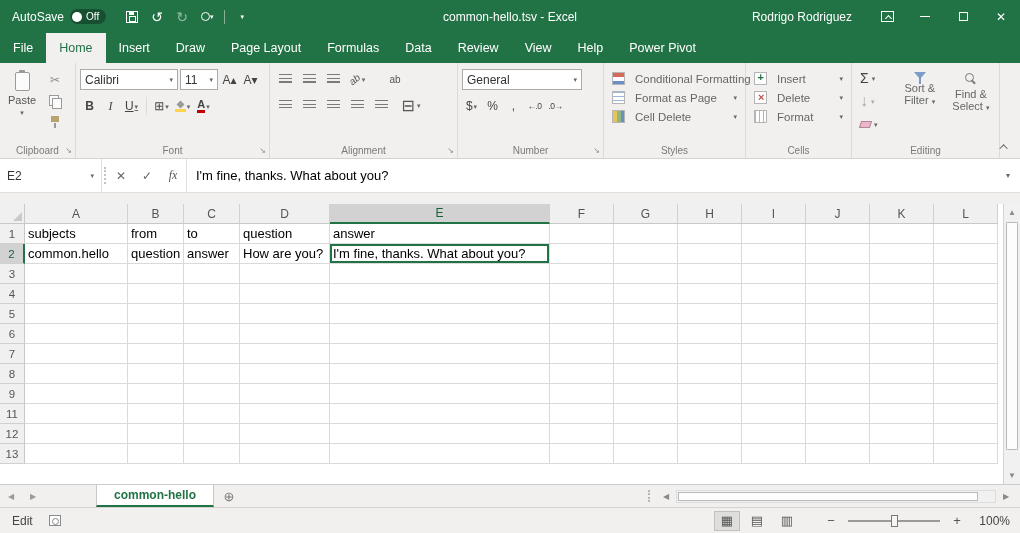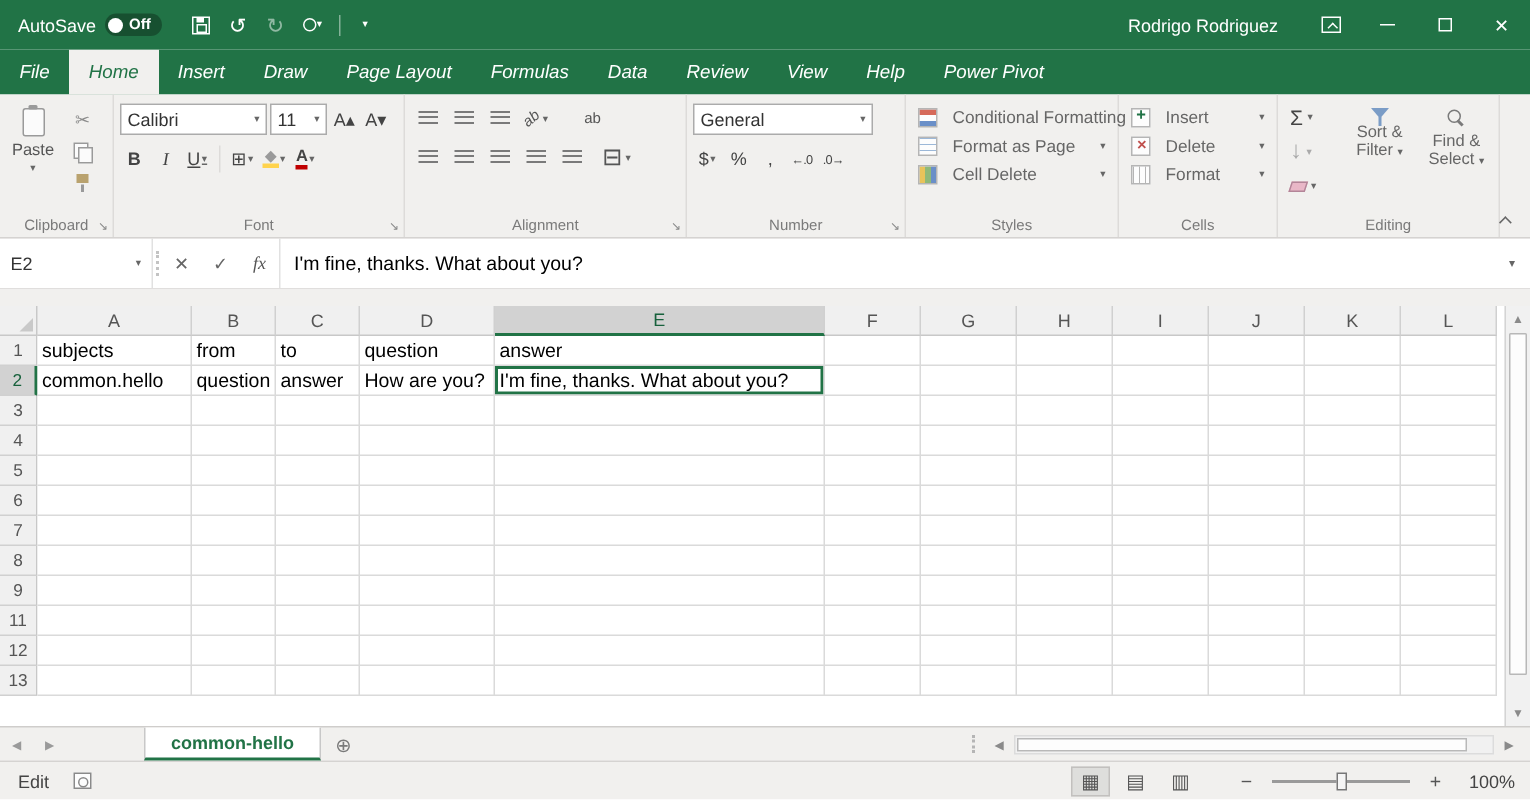--- a/index.html
+++ b/index.html
@@ -8,40 +8,40 @@
     font-family: "Liberation Sans", sans-serif;
     background: #fff;
   }
   .app { position: relative; width: 1020px; height: 533px; background: #fff; }
 
   
   .titlebar { height: 33px; background: #217346; color: #fff; display: flex; align-items: center; font-size: 12px; position: relative; }
   .autosave { display: flex; align-items: center; gap: 6px; margin-left: 12px; }
   .as-pill { display: flex; align-items: center; gap: 4px; background: rgba(0,0,0,.30); border-radius: 8px; padding: 1px 7px 1px 2px; height: 15px; }
   .as-knob { width: 10px; height: 10px; border-radius: 50%; background: #fff; }
-  .as-state { font-size: 10px; font-weight: bold; }
+  .as-state { font-size: 10px; }
   .qat { display: flex; align-items: center; margin-left: 14px; gap: 1px; }
   .qbtn { min-width: 24px; height: 24px; display: flex; align-items: center; justify-content: center; font-size: 14px; color: #fff; }
   .qbtn.dim { opacity: .5; }
   .qat-sep { width: 1px; height: 14px; background: rgba(255,255,255,.45); margin: 0 4px; }
   .save-ic { width: 12px; height: 12px; border: 1.5px solid #fff; position: relative; }
   .save-ic::before { content: ''; position: absolute; top: 0; left: 2px; width: 5px; height: 3px; background: #fff; }
   .save-ic::after { content: ''; position: absolute; bottom: 0; left: 2px; width: 5px; height: 3.5px; border: 1px solid #fff; }
   .touch-ic { width: 9px; height: 9px; border: 1.5px solid #fff; border-radius: 50%; }
   .win-title { position: absolute; left: 300px; right: 300px; text-align: center; font-size: 12px; pointer-events: none; }
   .tb-right { margin-left: auto; display: flex; align-items: center; height: 100%; }
   .user-name { margin-right: 16px; font-size: 12px; }
   .win-btn { width: 38px; height: 33px; display: flex; align-items: center; justify-content: center; color: #fff; font-size: 12px; }
   .rdo-ic { width: 13px; height: 11px; border: 1px solid #fff; position: relative; }
   .rdo-ic::after { content: ''; position: absolute; left: 4px; top: 4px; width: 4px; height: 4px; border-left: 1px solid #fff; border-top: 1px solid #fff; transform: rotate(45deg); }
   .min-ic { width: 10px; height: 1px; background: #fff; }
   .max-ic { width: 9px; height: 9px; border: 1px solid #fff; }
 
   
-  .tabrow { height: 30px; background: #217346; display: flex; align-items: stretch; color: #fff; font-size: 12.5px; font-style: italic; }
+  .tabrow { height: 30px; background: #217346; display: flex; align-items: stretch; color: #fff; font-size: 12.5px; }
   .rtab { padding: 0 13px; display: flex; align-items: center; cursor: default; }
   .rtab.active { background: #f1f0ee; color: #217346; }
   .tabrow-right { margin-left: auto; display: flex; align-items: center; gap: 22px; margin-right: 8px; }
   .tellme { display: flex; align-items: center; gap: 7px; }
   .share { display: flex; align-items: center; gap: 6px; }
   .smiley { color: #ffcd3c; font-size: 16px; line-height: 1; }
   .mag { position: relative; width: 13px; height: 13px; display: inline-block; }
   .mag::before { content: ''; position: absolute; width: 7px; height: 7px; border: 1.5px solid currentColor; border-radius: 50%; left: 1px; top: 1px; }
   .mag::after { content: ''; position: absolute; width: 5px; height: 1.5px; background: currentColor; transform: rotate(45deg); left: 7px; top: 9px; }
   .person-ic { position: relative; width: 12px; height: 12px; display: inline-block; }
@@ -203,20 +203,21 @@
         </span>
       <span class="qbtn">
           <span class="touch-ic"></span>
           <span class="dd" style="color:#fff;">▾</span>
         </span>
       <span class="qat-sep"></span>
       <span class="qbtn">
           <span class="dd" style="color:#fff;">▾</span>
         </span>
     </div>
+    <div class="win-title">common-hello.tsv - Excel</div>
     <div class="tb-right">
       <span class="user-name">Rodrigo Rodriguez</span>
       <span class="win-btn">
           <span class="rdo-ic"></span>
         </span>
       <span class="win-btn">
           <span class="min-ic"></span>
         </span>
       <span class="win-btn">
           <span class="max-ic"></span>

